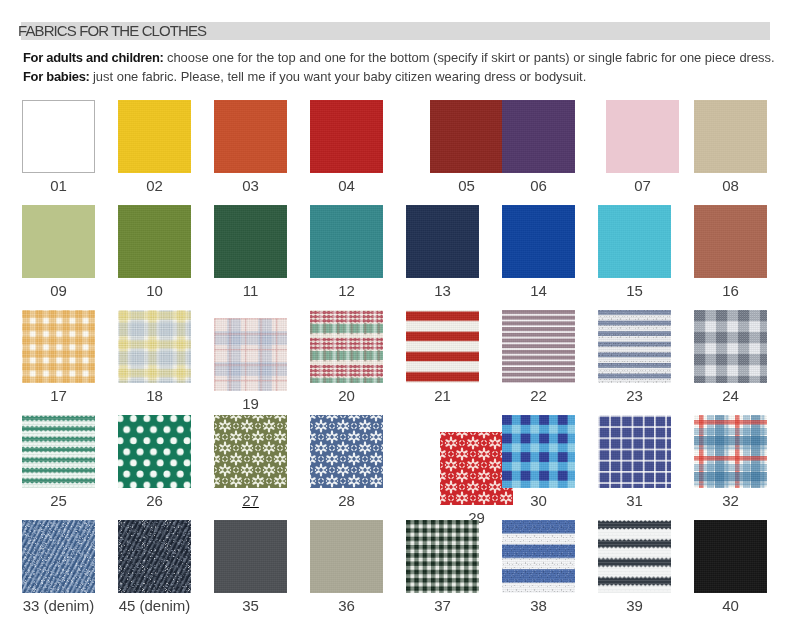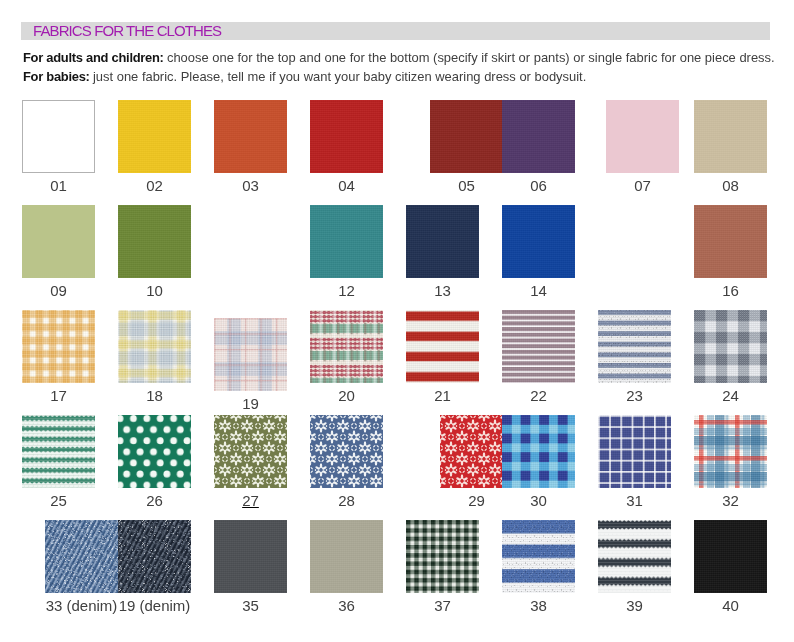--- a/index.html
+++ b/index.html
@@ -2,22 +2,22 @@
 <html><head>
 <meta charset="utf-8">
 <title>Fabrics for the clothes</title>
 <style>
   html,body{margin:0;padding:0;}
   body{width:794px;height:642px;background:#ffffff;
        font-family:"Liberation Sans", sans-serif;
        overflow:hidden;}
   #page{position:relative;width:794px;height:642px;}
   .hdr{position:absolute;left:21px;top:22px;width:749px;height:18px;background:#d9d9d9;}
-  .hdr-title{position:absolute;left:33px;top:21.5px;height:18px;line-height:18px;
-       font-size:15px;letter-spacing:-0.9px;color:#a21caf;white-space:nowrap;}
+  .hdr-title{position:absolute;left:18px;top:21.5px;height:18px;line-height:18px;
+       font-size:15px;letter-spacing:-0.9px;color:#404040;white-space:nowrap;}
   .intro{position:absolute;left:23px;top:48px;width:790px;
        font-size:12.95px;color:#3f3f3f;line-height:19.4px;white-space:nowrap;}
   .intro b{font-weight:bold;color:#141414;letter-spacing:-0.28px;}
   #grid{position:absolute;left:0;top:0;width:794px;height:642px;}
   .cell{position:absolute;width:73px;}
   .swbox{position:relative;width:73px;height:73px;overflow:hidden;}
   .swbox svg{display:block;width:73px;height:73px;}
   .lbl{text-align:center;font-size:15px;color:#404040;margin-top:5px;
        line-height:15px;white-space:nowrap;}
 </style>
@@ -193,20 +193,40 @@
                 <rect x="1" y="0" width="1" height="2" fill="#000" fill-opacity="0.013"></rect>
               </pattern>
             </defs>
             <rect x="0" y="0" width="73" height="73" fill="#6d8936"></rect>
             <rect x="0" y="0" width="73" height="73" fill="url(#pt12)"></rect>
             <rect x="0" y="0" width="73" height="73" fill="url(#pt13)"></rect>
           </svg>
         </div>
         <div class="lbl">10</div>
       </div>
+      <div class="cell" style="left: 214px; top: 205px;">
+        <div class="swbox">
+          <svg width="73" height="73" viewBox="0 0 73 73">
+            <defs>
+              <pattern id="pt14" width="2" height="2" patternUnits="userSpaceOnUse">
+                <rect x="0" y="0" width="2" height="1" fill="#fff" fill-opacity="0.026"></rect>
+                <rect x="0" y="1" width="2" height="1" fill="#000" fill-opacity="0.026"></rect>
+              </pattern>
+              <pattern id="pt15" width="2" height="2" patternUnits="userSpaceOnUse">
+                <rect x="0" y="0" width="1" height="2" fill="#fff" fill-opacity="0.015"></rect>
+                <rect x="1" y="0" width="1" height="2" fill="#000" fill-opacity="0.015"></rect>
+              </pattern>
+            </defs>
+            <rect x="0" y="0" width="73" height="73" fill="#2e5c40"></rect>
+            <rect x="0" y="0" width="73" height="73" fill="url(#pt14)"></rect>
+            <rect x="0" y="0" width="73" height="73" fill="url(#pt15)"></rect>
+          </svg>
+        </div>
+        <div class="lbl">11</div>
+      </div>
       <div class="cell" style="left: 310px; top: 205px;">
         <div class="swbox">
           <svg width="73" height="73" viewBox="0 0 73 73">
             <defs>
               <pattern id="pt16" width="2" height="2" patternUnits="userSpaceOnUse">
                 <rect x="0" y="0" width="2" height="1" fill="#fff" fill-opacity="0.026"></rect>
                 <rect x="0" y="1" width="2" height="1" fill="#000" fill-opacity="0.026"></rect>
               </pattern>
               <pattern id="pt17" width="2" height="2" patternUnits="userSpaceOnUse">
                 <rect x="0" y="0" width="1" height="2" fill="#fff" fill-opacity="0.015"></rect>
@@ -252,20 +272,40 @@
                 <rect x="0" y="0" width="1" height="2" fill="#fff" fill-opacity="0.013"></rect>
                 <rect x="1" y="0" width="1" height="2" fill="#000" fill-opacity="0.013"></rect>
               </pattern>
             </defs>
             <rect x="0" y="0" width="73" height="73" fill="#0f449f"></rect>
             <rect x="0" y="0" width="73" height="73" fill="url(#pt20)"></rect>
             <rect x="0" y="0" width="73" height="73" fill="url(#pt21)"></rect>
           </svg>
         </div>
         <div class="lbl">14</div>
+      </div>
+      <div class="cell" style="left: 598px; top: 205px;">
+        <div class="swbox">
+          <svg width="73" height="73" viewBox="0 0 73 73">
+            <defs>
+              <pattern id="pt22" width="2" height="2" patternUnits="userSpaceOnUse">
+                <rect x="0" y="0" width="2" height="1" fill="#fff" fill-opacity="0.021"></rect>
+                <rect x="0" y="1" width="2" height="1" fill="#000" fill-opacity="0.021"></rect>
+              </pattern>
+              <pattern id="pt23" width="2" height="2" patternUnits="userSpaceOnUse">
+                <rect x="0" y="0" width="1" height="2" fill="#fff" fill-opacity="0.011"></rect>
+                <rect x="1" y="0" width="1" height="2" fill="#000" fill-opacity="0.011"></rect>
+              </pattern>
+            </defs>
+            <rect x="0" y="0" width="73" height="73" fill="#4cc0d5"></rect>
+            <rect x="0" y="0" width="73" height="73" fill="url(#pt22)"></rect>
+            <rect x="0" y="0" width="73" height="73" fill="url(#pt23)"></rect>
+          </svg>
+        </div>
+        <div class="lbl">15</div>
       </div>
       <div class="cell" style="left: 694px; top: 205px;">
         <div class="swbox">
           <svg width="73" height="73" viewBox="0 0 73 73">
             <defs>
               <pattern id="pt24" width="2" height="2" patternUnits="userSpaceOnUse">
                 <rect x="0" y="0" width="2" height="1" fill="#fff" fill-opacity="0.022"></rect>
                 <rect x="0" y="1" width="2" height="1" fill="#000" fill-opacity="0.022"></rect>
               </pattern>
               <pattern id="pt25" width="2" height="2" patternUnits="userSpaceOnUse">
@@ -726,21 +766,21 @@
                 <ellipse cx="12.76" cy="12.76" rx="0.616" ry="1.5839999999999999" fill="#f0f3f5" transform="rotate(225 12.76 12.76)"></ellipse>
                 <ellipse cx="20.240000000000002" cy="12.76" rx="0.616" ry="1.5839999999999999" fill="#f0f3f5" transform="rotate(315 20.240000000000002 12.76)"></ellipse>
               </pattern>
             </defs>
             <rect x="0" y="0" width="73" height="73" fill="#4e6893"></rect>
             <rect x="0" y="0" width="73" height="73" fill="url(#pt66)"></rect>
           </svg>
         </div>
         <div class="lbl">28</div>
       </div>
-      <div class="cell" style="left: 406px; top: 415px; padding-left: 34px;">
+      <div class="cell" style="left: 406px; top: 432px; padding-left: 34px;">
         <div class="swbox">
           <svg width="73" height="73" viewBox="0 0 73 73">
             <defs>
               <pattern id="pt67" width="22" height="22" patternUnits="userSpaceOnUse" shape-rendering="geometricPrecision">
                 <ellipse cx="11" cy="6.996" rx="1.232" ry="2.464" fill="#f8e0db" transform="rotate(0 11 11)"></ellipse>
                 <ellipse cx="11" cy="6.996" rx="1.232" ry="2.464" fill="#f8e0db" transform="rotate(60 11 11)"></ellipse>
                 <ellipse cx="11" cy="6.996" rx="1.232" ry="2.464" fill="#f8e0db" transform="rotate(120 11 11)"></ellipse>
                 <ellipse cx="11" cy="6.996" rx="1.232" ry="2.464" fill="#f8e0db" transform="rotate(180 11 11)"></ellipse>
                 <ellipse cx="11" cy="6.996" rx="1.232" ry="2.464" fill="#f8e0db" transform="rotate(240 11 11)"></ellipse>
                 <ellipse cx="11" cy="6.996" rx="1.232" ry="2.464" fill="#f8e0db" transform="rotate(300 11 11)"></ellipse>
@@ -887,21 +927,21 @@
             </defs>
             <rect x="0" y="0" width="73" height="73" fill="#fbfbf8"></rect>
             <rect x="0" y="0" width="73" height="73" fill="url(#pt74)"></rect>
             <rect x="0" y="0" width="73" height="73" fill="url(#pt75)"></rect>
             <rect x="0" y="0" width="73" height="73" fill="url(#pt76)"></rect>
             <rect x="0" y="0" width="73" height="73" fill="url(#pt77)"></rect>
           </svg>
         </div>
         <div class="lbl">32</div>
       </div>
-      <div class="cell" style="left: 22px; top: 520px; margin-left: 23px;">
+      <div class="cell" style="left: 22px; top: 520px;">
         <div class="swbox">
           <svg width="73" height="73" viewBox="0 0 73 73">
             <defs>
               <pattern id="pt78" width="4.4" height="4.4" patternUnits="userSpaceOnUse" patternTransform="rotate(-62)">
                 <rect x="0" y="0" width="4.4" height="1.7600000000000002" fill="#3d5d87"></rect>
                 <rect x="0" y="2.2" width="4.4" height="0.9680000000000001" fill="#d2dcea" fill-opacity="0.65"></rect>
               </pattern>
               <pattern id="pt79" width="13.200000000000001" height="13.200000000000001" patternUnits="userSpaceOnUse" patternTransform="rotate(-62)">
                 <rect x="5.93988922610879" y="6.8301859742961835" width="3.408320864848793" height="0.9" fill="#d2dcea" fill-opacity="0.5676996488822624"></rect>
                 <rect x="12.270550146326425" y="3.3984112302772704" width="2.98972483817488" height="0.9" fill="#d2dcea" fill-opacity="0.4619292355841026"></rect>
@@ -1123,21 +1163,21 @@
               </pattern>
             </defs>
             <rect x="0" y="0" width="73" height="73" fill="#2c3544"></rect>
             <rect x="0" y="0" width="73" height="73" fill="url(#pt83)"></rect>
             <rect x="0" y="0" width="73" height="73" fill="url(#pt84)"></rect>
             <rect x="0" y="0" width="73" height="73" fill="url(#pt85)"></rect>
             <rect x="0" y="0" width="73" height="73" fill="url(#pt86)"></rect>
             <rect x="0" y="0" width="73" height="73" fill="url(#pt87)"></rect>
           </svg>
         </div>
-        <div class="lbl">19 (denim)</div>
+        <div class="lbl">45 (denim)</div>
       </div>
       <div class="cell" style="left: 214px; top: 520px;">
         <div class="swbox">
           <svg width="73" height="73" viewBox="0 0 73 73">
             <defs>
               <pattern id="pt88" width="2" height="2" patternUnits="userSpaceOnUse">
                 <rect x="0" y="0" width="2" height="1" fill="#fff" fill-opacity="0.027"></rect>
                 <rect x="0" y="1" width="2" height="1" fill="#000" fill-opacity="0.027"></rect>
               </pattern>
               <pattern id="pt89" width="2" height="2" patternUnits="userSpaceOnUse">

